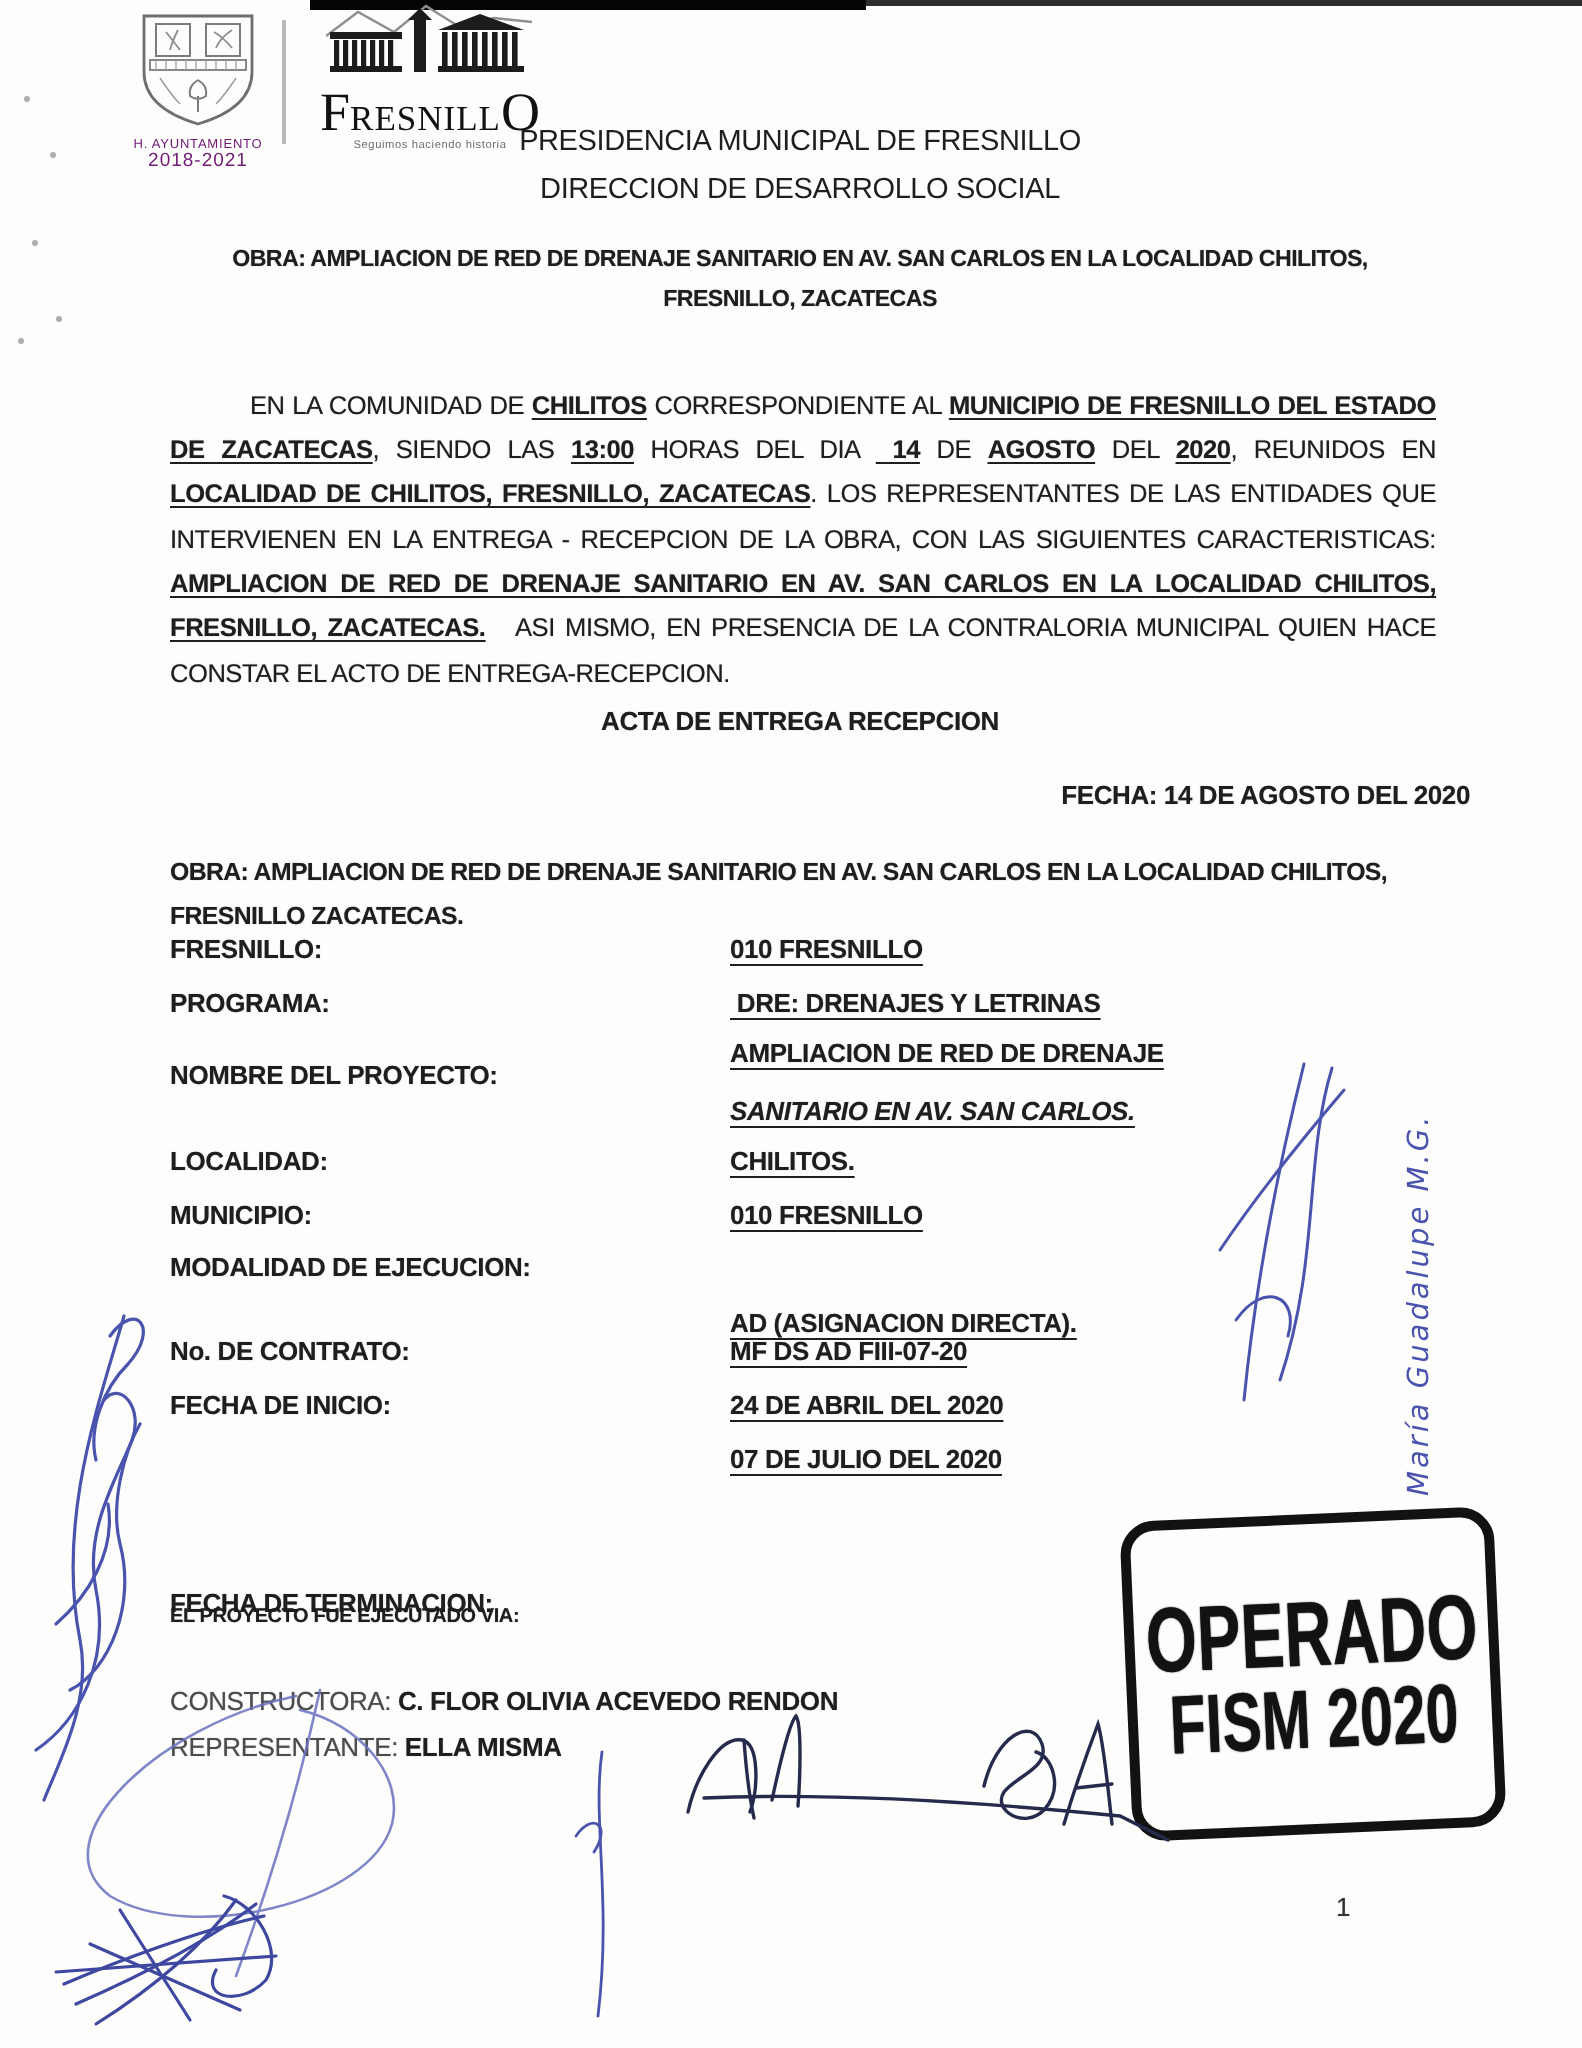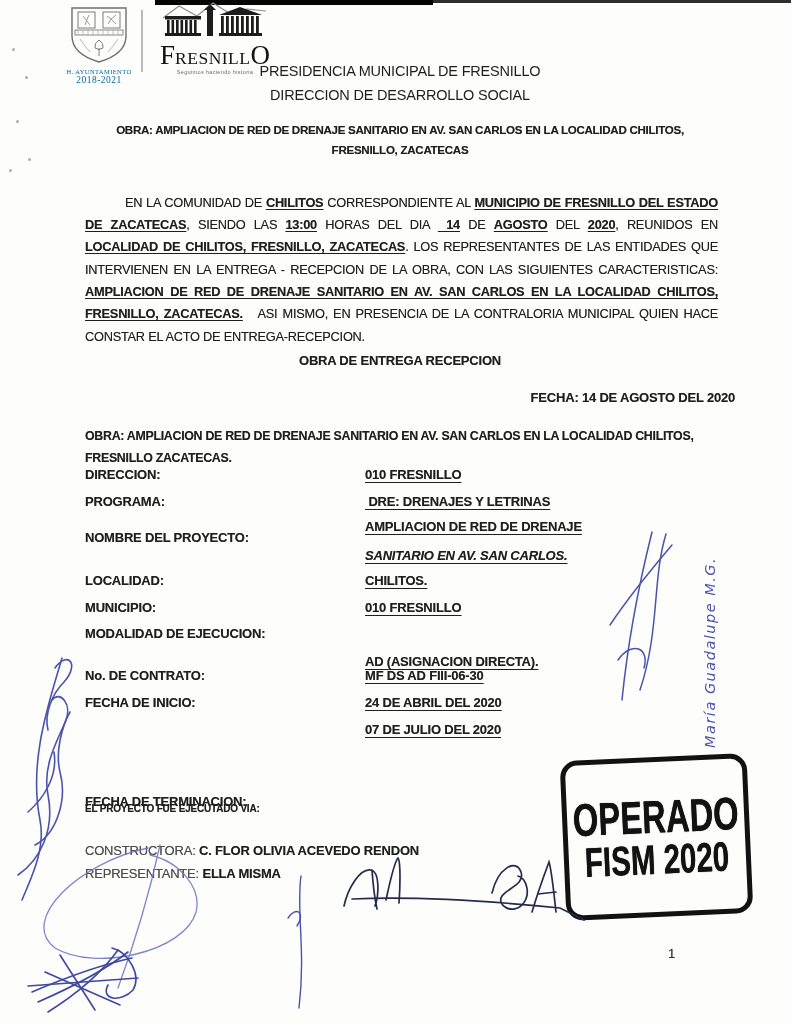--- a/index.html
+++ b/index.html
@@ -13,21 +13,21 @@
   .doc{font-size:13px;letter-spacing:-0.2px;text-shadow:0 0 .5px rgba(0,0,0,.45);}
   .u{font-weight:700;text-decoration:underline;text-decoration-thickness:1.4px;text-underline-offset:2px;}
 
   
   .scanline1{left:155px;top:0;width:278px;height:5px;background:#050505;}
   .scanline2{left:433px;top:0;width:358px;height:3px;background:#2e2e2e;}
   .speckle{width:3px;height:3px;border-radius:50%;background:#8a8a8a;opacity:.7;}
 
   
   .crest{left:60px;top:6px;width:78px;text-align:center;color:#555;}
-  .crest-caption{font-family:Liberation Serif, serif;color:#0369a1;line-height:1.1;}
+  .crest-caption{font-family:Liberation Sans, sans-serif;color:#701a75;line-height:1.1;}
   .crest-caption .c1{font-size:6.5px;letter-spacing:.4px;}
   .crest-caption .c2{font-size:9.5px;letter-spacing:.5px;}
   .crest-divider{left:141px;top:10px;width:2px;height:62px;background:#b9b9b9;}
   .logo{left:150px;top:2px;width:130px;text-align:center;}
   .logo-name{font-family:"Liberation Serif",serif;color:#121212;line-height:1;margin-top:-2px;white-space:nowrap;}
   .logo-name .big{font-size:27px;}
   .logo-name .small{font-size:17.5px;letter-spacing:.5px;}
   .logo-tagline{font-size:5.6px;color:#6d6d6d;letter-spacing:.3px;margin-top:0px;}
   .header-titles{left:85px;top:59px;width:630px;text-align:center;font-weight:400;font-size:14.5px;line-height:24px;letter-spacing:-0.2px;}
 
@@ -144,49 +144,49 @@
     <div>DIRECCION DE DESARROLLO SOCIAL</div>
   </div>
 
   <div class="abs obra-banner doc">
     <div>OBRA: AMPLIACION DE RED DE DRENAJE SANITARIO EN AV. SAN CARLOS EN LA LOCALIDAD CHILITOS,</div>
     <div>FRESNILLO,  ZACATECAS</div>
   </div>
 
   <p class="abs intro doc"><span>EN LA COMUNIDAD DE </span><span class="u">CHILITOS</span><span> CORRESPONDIENTE AL </span><span class="u">MUNICIPIO DE FRESNILLO DEL ESTADO DE ZACATECAS</span><span>, SIENDO LAS </span><span class="u">13:00</span><span> HORAS DEL DIA </span><span class="u">&nbsp;14</span><span> DE </span><span class="u">AGOSTO</span><span> DEL </span><span class="u">2020</span><span>, REUNIDOS EN </span><span class="u">LOCALIDAD DE CHILITOS, FRESNILLO, ZACATECAS</span><span>. LOS REPRESENTANTES DE LAS ENTIDADES QUE INTERVIENEN EN LA ENTREGA - RECEPCION DE LA OBRA, CON LAS SIGUIENTES CARACTERISTICAS: </span><span class="u">AMPLIACION DE RED DE DRENAJE SANITARIO EN AV. SAN CARLOS EN LA LOCALIDAD CHILITOS, FRESNILLO, ZACATECAS.</span><span>&nbsp;&nbsp; ASI MISMO, EN PRESENCIA DE LA CONTRALORIA MUNICIPAL QUIEN HACE CONSTAR EL ACTO DE ENTREGA-RECEPCION.</span></p>
 
-  <div class="abs acta-title doc">OBRA DE ENTREGA RECEPCION</div>
+  <div class="abs acta-title doc">ACTA DE ENTREGA RECEPCION</div>
   <div class="abs fecha-line doc">FECHA: 14 DE AGOSTO DEL 2020</div>
 
   <div class="abs obra-detail doc">
     <div>OBRA: AMPLIACION DE RED DE DRENAJE SANITARIO EN AV. SAN CARLOS EN LA LOCALIDAD CHILITOS,</div>
     <div>FRESNILLO ZACATECAS.</div>
   </div>
 
-  <div class="abs frow-label doc" style="top:467px;">DIRECCION:</div>
+  <div class="abs frow-label doc" style="top:467px;">FRESNILLO:</div>
   <div class="abs frow-value doc" style="top:467px;">010 FRESNILLO</div>
 
   <div class="abs frow-label doc" style="top:494px;">PROGRAMA:</div>
   <div class="abs frow-value doc" style="top:494px;">&nbsp;DRE: DRENAJES Y LETRINAS</div>
 
   <div class="abs frow-label doc" style="top:530px;">NOMBRE DEL PROYECTO:</div>
   <div class="abs frow-value doc" style="top:519px;">AMPLIACION DE RED DE DRENAJE</div>
   <div class="abs frow-value doc" style="top:548px;font-style:italic;">SANITARIO EN AV. SAN CARLOS.</div>
 
   <div class="abs frow-label doc" style="top:573px;">LOCALIDAD:</div>
   <div class="abs frow-value doc" style="top:573px;">CHILITOS.</div>
 
   <div class="abs frow-label doc" style="top:600px;">MUNICIPIO:</div>
   <div class="abs frow-value doc" style="top:600px;">010 FRESNILLO</div>
 
   <div class="abs frow-label doc" style="top:626px;">MODALIDAD DE EJECUCION:</div>
   <div class="abs frow-value doc" style="top:654px;">AD (ASIGNACION DIRECTA).</div>
 
   <div class="abs frow-label doc" style="top:668px;">No. DE CONTRATO:</div>
-  <div class="abs frow-value doc" style="top:668px;">MF DS AD FIII-06-30</div>
+  <div class="abs frow-value doc" style="top:668px;">MF DS AD FIII-07-20</div>
 
   <div class="abs frow-label doc" style="top:695px;">FECHA DE INICIO:</div>
   <div class="abs frow-value doc" style="top:695px;">24 DE ABRIL DEL 2020</div>
 
   <div class="abs frow-label doc" style="top:754px;margin-top:40px;">FECHA DE TERMINACION:</div>
   <div class="abs frow-value doc" style="top:722px;">07 DE JULIO DEL 2020</div>
 
   <div class="abs exec-heading doc">EL PROYECTO FUE EJECUTADO VIA:</div>
   <div class="abs exec-line doc" style="top:843px;">
     <span class="lab">CONSTRUCTORA:</span>

